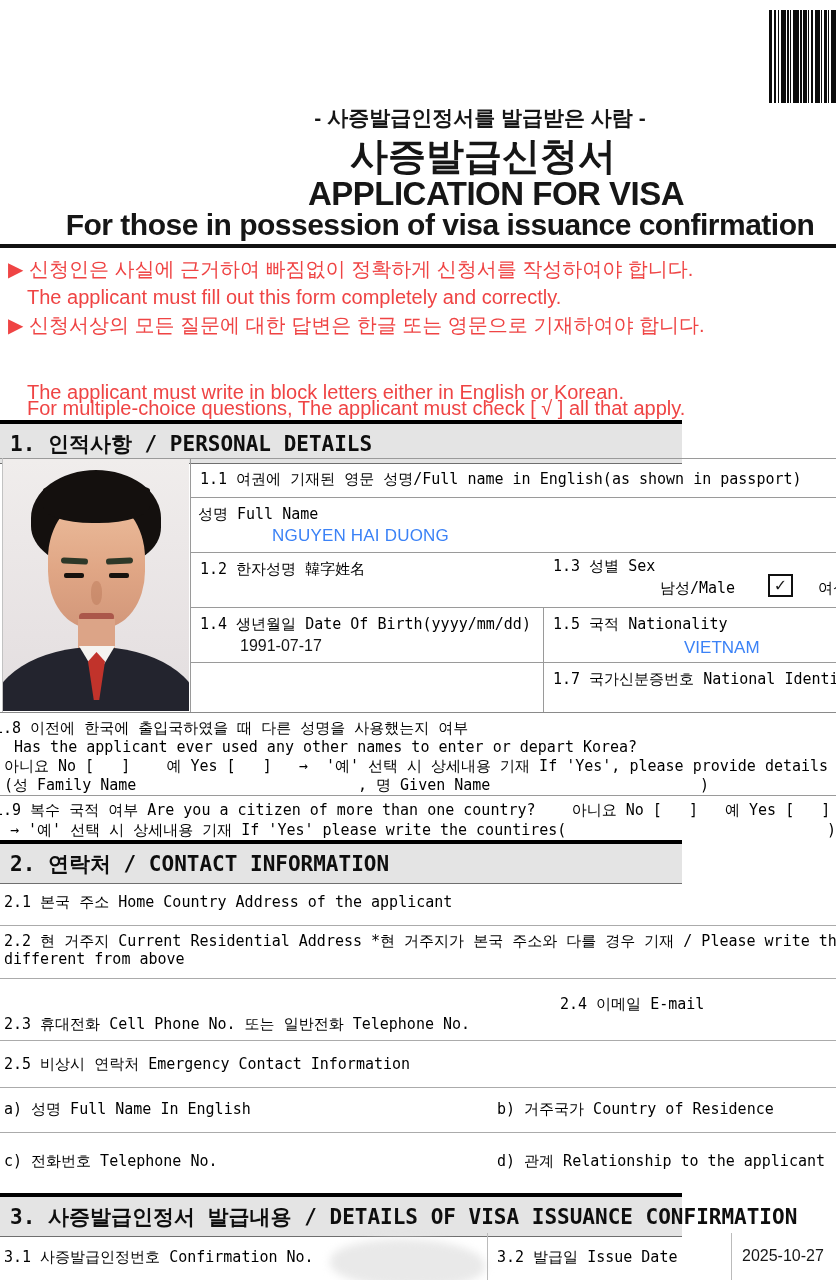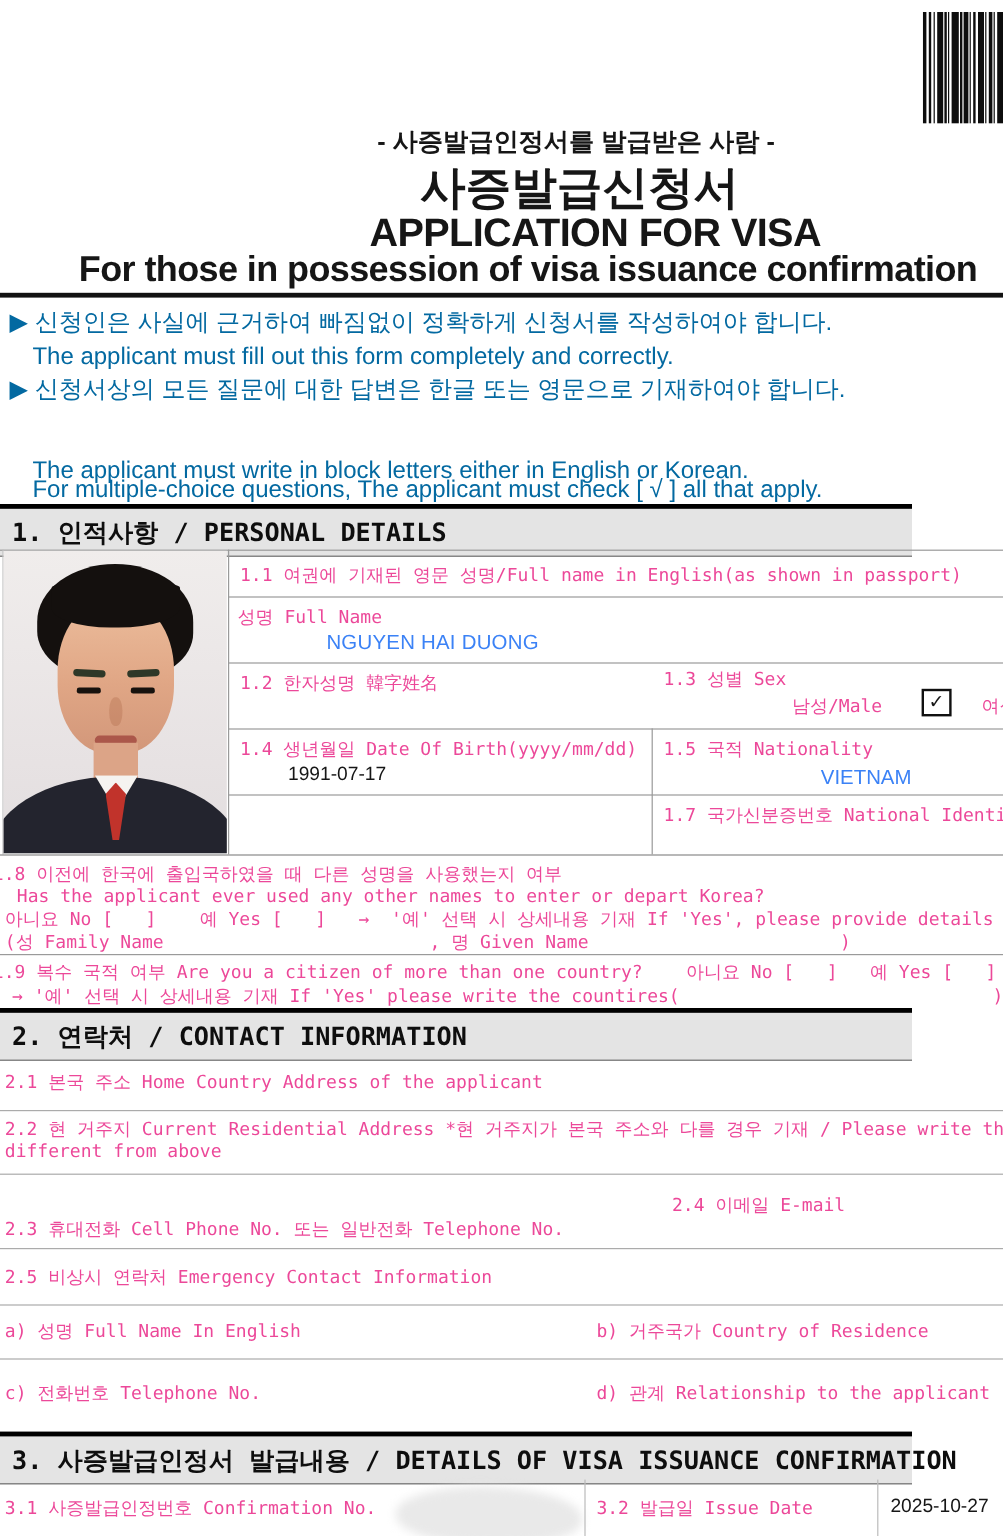--- a/index.html
+++ b/index.html
@@ -1,24 +1,24 @@
 <!DOCTYPE html>
 <html><head>
 <meta charset="utf-8">
 <style>
   html,body{margin:0;padding:0;background:#ffffff;}
   #doc{position:relative;width:836px;height:1280px;overflow:hidden;background:#fff;color:#161616;}
   .t{position:absolute;white-space:pre;}
   .mono{font-family:"DejaVu Sans Mono","Liberation Mono",monospace;}
   .sans{font-family:"Liberation Sans","DejaVu Sans",sans-serif;}
-  .lbl{font-size:15px;line-height:19px;color:#ec4899;}
-  .instr{font-size:20px;line-height:26px;color:#0369a1;}
+  .lbl{font-size:15px;line-height:19px;color:#000000;}
+  .instr{font-size:20px;line-height:26px;color:#ef4444;}
   .hline{position:absolute;height:1px;background:#9a9a9a;}
   .vline{position:absolute;width:1px;background:#9a9a9a;}
-  .secbar{position:absolute;left:0;width:760px;border-top:4px solid #000;background:#e4e4e4;
+  .secbar{position:absolute;left:0;width:682px;border-top:4px solid #000;background:#e4e4e4;
           border-bottom:1px solid #6f6f6f;box-sizing:border-box;}
   .secbar span{display:block;padding:6px 0 5px 10px;font-weight:700;font-size:21px;white-space:pre;
           font-family:"DejaVu Sans Mono","Liberation Mono",monospace;color:#0e0e0e;}
   .thickline{position:absolute;left:0;width:836px;height:4px;background:#121212;}
   .val{font-size:17px;color:#3b82f6;}
   
   .cbx{position:absolute;width:21px;height:19px;border:2px solid #101010;background:#fff;
        display:flex;align-items:center;justify-content:center;font-weight:700;font-size:16px;line-height:1;}
   
   .photo{position:absolute;left:3px;top:459px;width:186px;height:252px;overflow:hidden;

